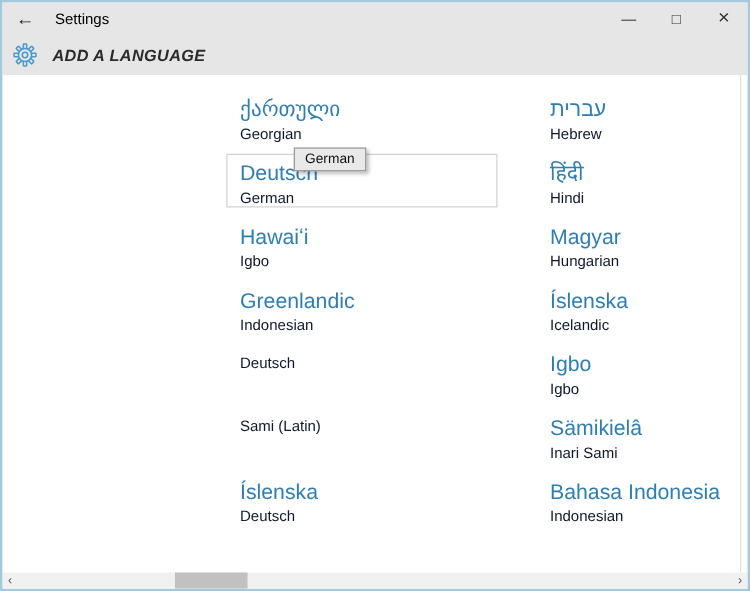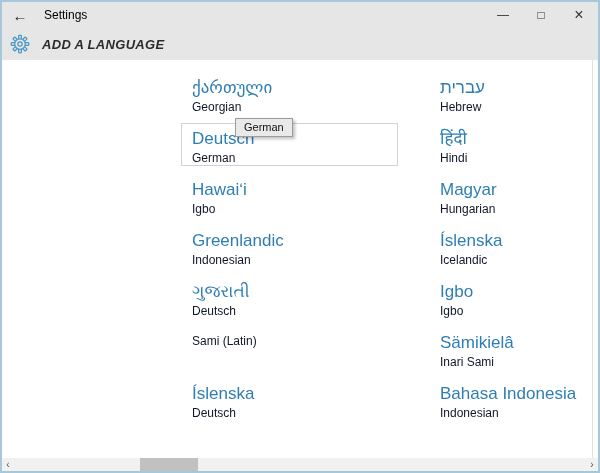--- a/index.html
+++ b/index.html
@@ -196,21 +196,20 @@
       <div class="lang-cell">
         <div class="native">Greenlandic</div>
         <div class="english">Indonesian</div>
       </div>
       <div class="lang-cell">
         <div class="native">Íslenska</div>
         <div class="english">Icelandic</div>
       </div>
 
       <div class="lang-cell">
-        <div class="native">ગુજરાતી</div>
         <div class="english">Deutsch</div>
       </div>
       <div class="lang-cell">
         <div class="native">Igbo</div>
         <div class="english">Igbo</div>
       </div>
 
       <div class="lang-cell">
         <div class="english">Sami (Latin)</div>
       </div>

